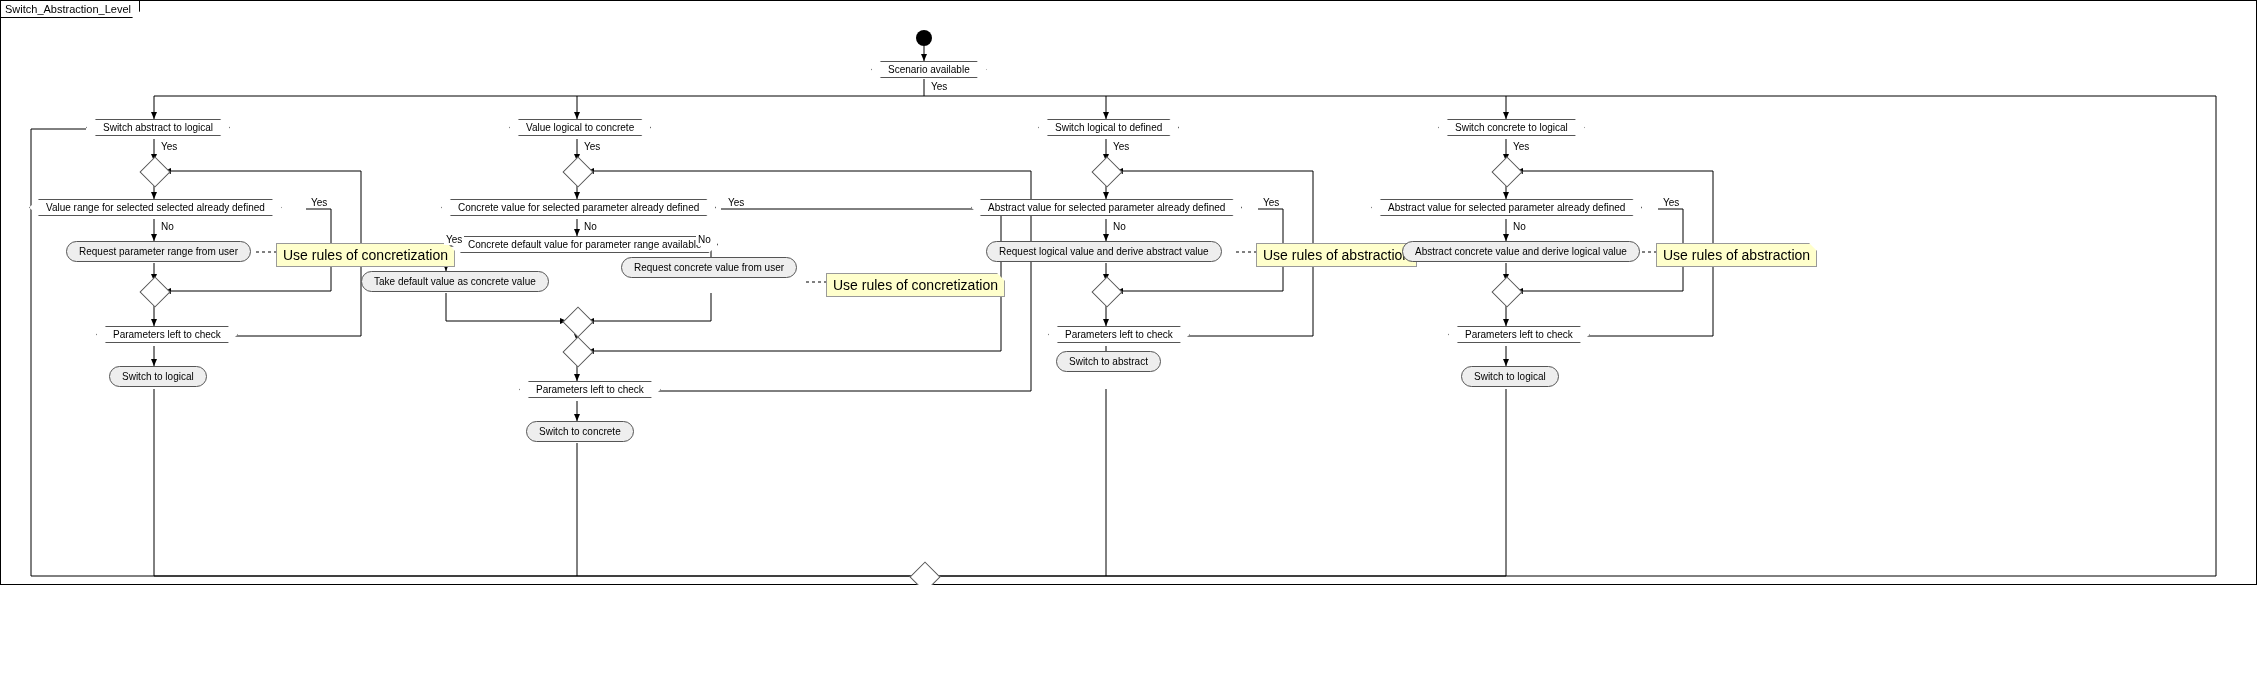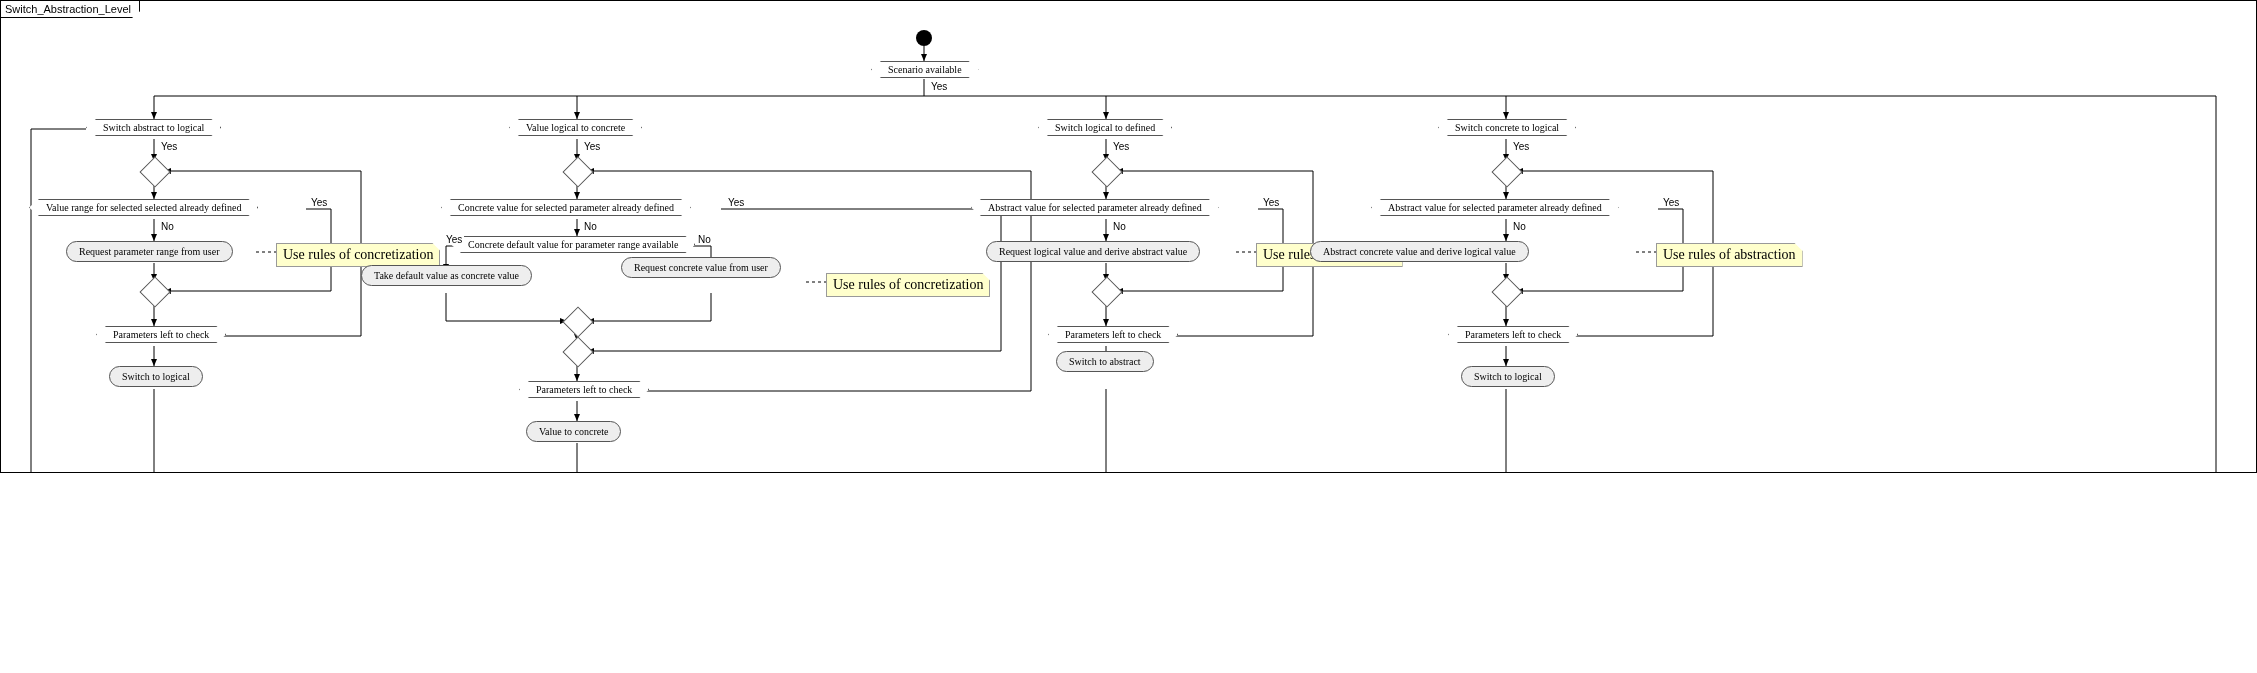--- a/index.html
+++ b/index.html
@@ -5,21 +5,21 @@
   body {
     margin: 0;
     padding: 0;
     font-family: Arial, sans-serif;
     font-size: 10px;
     background: #fff;
   }
   .frame {
     position: relative;
     width: 2257px;
-    height: 473px;
+    height: 585px;
     border: 1px solid #000;
     box-sizing: border-box;
     padding-left: 24px;
   }
   .frame-label {
     position: absolute;
     top: 0;
     left: 0;
     padding: 2px 8px 2px 4px;
     border-right: 1px solid #000;
@@ -37,21 +37,20 @@
     pointer-events: none;
   }
   .node {
     position: absolute;
     display: flex;
     align-items: center;
     justify-content: flex-start;
     text-align: center;
     font-size: 10px;
     box-sizing: border-box;
-    font-family: Liberation Serif, serif;
   }
   .initial {
     width: 16px;
     height: 16px;
     border-radius: 50%;
     background: #000;
   }
   .final-outer {
     width: 20px;
     height: 20px;
@@ -254,40 +253,40 @@
   <div class="node" style="left:440px;top:198px">
       <div class="decision-box">Concrete value for selected parameter already defined</div>
     </div>
   <div class="edge-label" style="left:581px;top:220px">No</div>
   <div class="edge-label" style="left:725px;top:196px">Yes</div>
   <div class="node" style="left:450px;top:235px">
       <div class="decision-box">Concrete default value for parameter range available</div>
     </div>
   <div class="edge-label" style="left:443px;top:233px">Yes</div>
   <div class="edge-label" style="left:695px;top:233px">No</div>
-  <div class="node" style="left:360px;top:264px">
+  <div class="node" style="left:360px;top:270px">
       <div class="action">Take default value as concrete value</div>
     </div>
   <div class="node" style="left:620px;top:256px">
       <div class="action">Request concrete value from user</div>
     </div>
   <div class="node" style="left:825px;top:272px">
       <div class="note">Use rules of concretization</div>
     </div>
   <div class="node" style="left:566px;top:310px">
       <div class="diamond"></div>
     </div>
   <div class="node" style="left:566px;top:340px">
       <div class="diamond"></div>
     </div>
   <div class="node" style="left:518px;top:380px">
       <div class="decision-box">Parameters left to check</div>
     </div>
   <div class="node" style="left:525px;top:420px">
-      <div class="action">Value to concrete</div>
+      <div class="action">Switch to concrete</div>
     </div>
 
   <div class="node" style="left:1037px;top:118px">
       <div class="decision-box">Switch logical to defined</div>
     </div>
   <div class="edge-label" style="left:1110px;top:140px">Yes</div>
   <div class="node" style="left:1095px;top:160px">
       <div class="diamond"></div>
     </div>
   <div class="node" style="left:970px;top:198px">
@@ -316,21 +315,21 @@
     </div>
   <div class="edge-label" style="left:1510px;top:140px">Yes</div>
   <div class="node" style="left:1495px;top:160px">
       <div class="diamond"></div>
     </div>
   <div class="node" style="left:1370px;top:198px">
       <div class="decision-box">Abstract value for selected parameter already defined</div>
     </div>
   <div class="edge-label" style="left:1510px;top:220px">No</div>
   <div class="edge-label" style="left:1660px;top:196px">Yes</div>
-  <div class="node" style="left:1309px;top:240px">
+  <div class="node" style="left:1401px;top:240px">
       <div class="action">Abstract concrete value and derive logical value</div>
     </div>
   <div class="node" style="left:1655px;top:242px">
       <div class="note">Use rules of abstraction</div>
     </div>
   <div class="node" style="left:1495px;top:280px">
       <div class="diamond"></div>
     </div>
   <div class="node" style="left:1447px;top:325px">
       <div class="decision-box">Parameters left to check</div>

